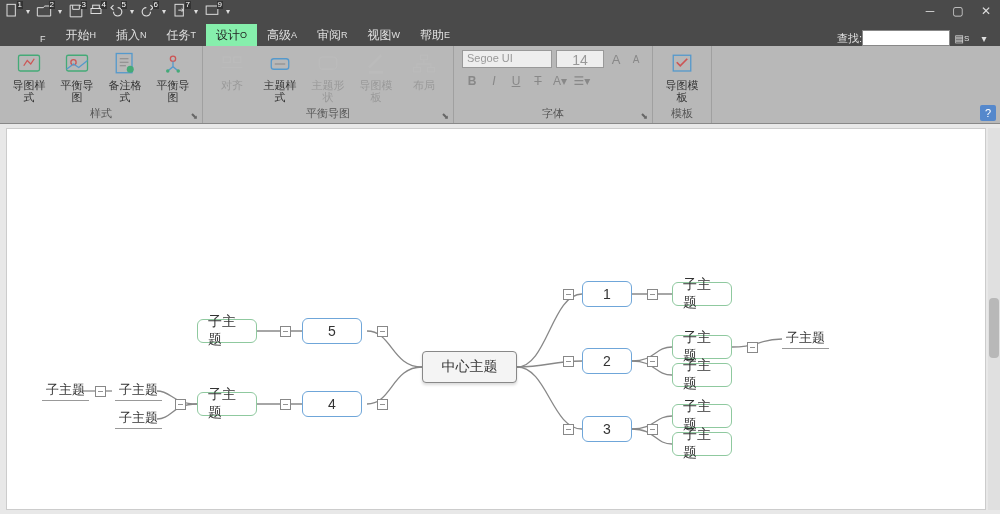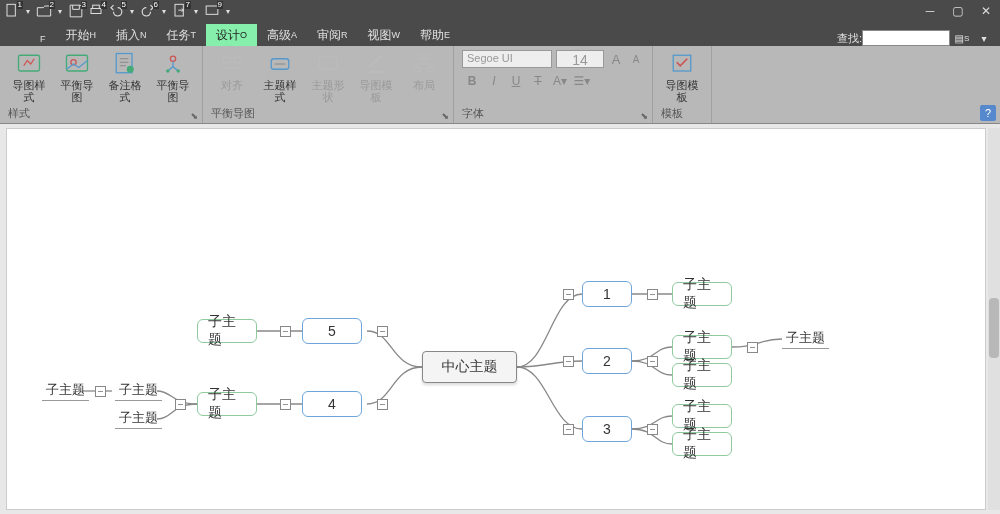--- a/index.html
+++ b/index.html
@@ -23,21 +23,21 @@
 .search-area input { width: 88px; height: 16px; font-size: 11px; border: 1px solid #888; background: #fff; }
 .search-area .sicon { width: 20px; height: 16px; margin-left: 2px; display: flex; align-items: center; justify-content: center; font-size: 10px; }
 
 .ribbon { height: 78px; background: #b8b8b8; display: flex; border-bottom: 1px solid #888; position: relative; }
 .rgroup { border-right: 1px solid #a0a0a0; padding: 4px 8px 2px; display: flex; flex-direction: column; }
 .rgroup .btns { display: flex; gap: 6px; flex: 1; }
 .rbtn { display: flex; flex-direction: column; align-items: center; justify-content: flex-start; width: 42px; font-size: 11px; color: #333; }
 .rbtn.dis { color: #999; }
 .rbtn .icon { width: 28px; height: 28px; display: flex; align-items: center; justify-content: center; }
 .rbtn .lbl { text-align: center; line-height: 12px; margin-top: 1px; }
-.rgroup .gname { font-size: 11px; color: #555; margin-top: 1px; position: relative; }
+.rgroup .gname { font-size: 11px; color: #555; text-align: center; margin-top: 1px; position: relative; }
 .rgroup .launcher { position: absolute; right: -4px; bottom: 0; font-size: 9px; color: #666; }
 
 .font-group .row1 { display: flex; align-items: center; gap: 4px; margin-bottom: 4px; }
 .font-group .row2 { display: flex; align-items: center; gap: 2px; }
 .font-box { width: 90px; height: 18px; border: 1px solid #999; background: #eee; font-size: 11px; color: #999; padding: 1px 4px; }
 .sz-box { width: 48px; height: 18px; border: 1px solid #999; background: #eee; font-size: 14px; color: #999; padding: 1px 0; text-align: center; }
 .font-a { font-size: 12px; color: #888; width: 16px; text-align: center; }
 .ftool { width: 20px; height: 18px; font-size: 12px; color: #888; display: flex; align-items: center; justify-content: center; border: 1px solid transparent; }
 
 .help-icon { position: absolute; right: 4px; bottom: 2px; width: 16px; height: 16px; background: #5588cc; color: #fff; font-size: 11px; display: flex; align-items: center; justify-content: center; border-radius: 2px; }

